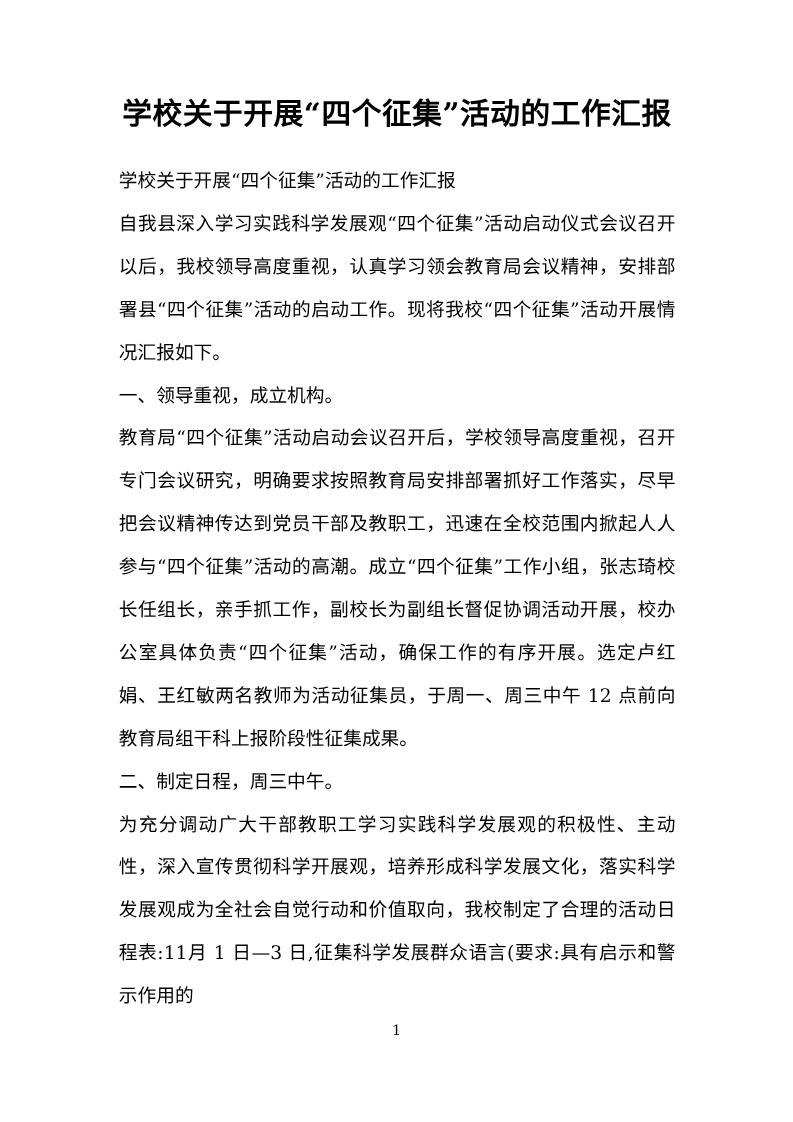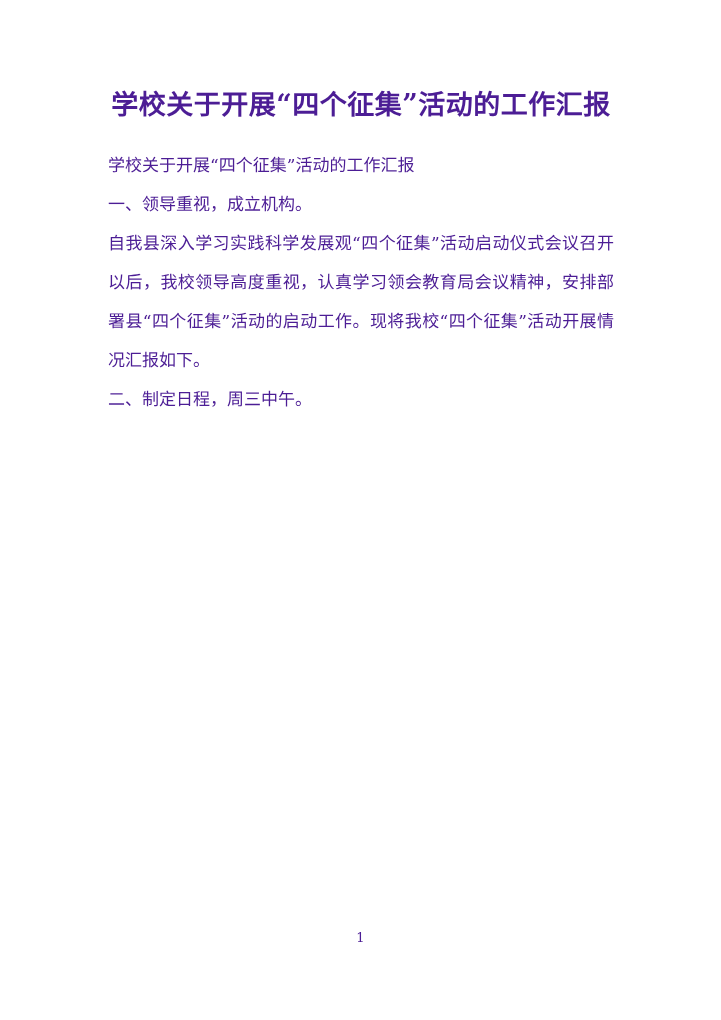--- a/index.html
+++ b/index.html
@@ -5,21 +5,21 @@
   html, body {
     margin: 0;
     padding: 0;
     background: #ffffff;
   }
   .page {
     position: relative;
     width: 721px;
     height: 1020px;
     background: #ffffff;
-    color: #4c1d95;
+    color: #000000;
     overflow: hidden;
     font-family: "DejaVu Serif", "Liberation Serif", serif;
   }
   .content {
     position: absolute;
     left: 108px;
     top: 0;
     width: 506px;
   }
   .doc-title {
@@ -53,19 +53,21 @@
   }
 </style>
 </head>
 <body>
 
 <div class="page">
   <div class="content">
     <h1 class="doc-title">学校关于开展“四个征集”活动的工作汇报</h1>
     <div class="doc-body">
       <p>学校关于开展“四个征集”活动的工作汇报</p>
+      <p>自我县深入学习实践科学发展观“四个征集”活动启动仪式会议召开以后，我校领导高度重视，认真学习领会教育局会议精神，安排部署县“四个征集”活动的启动工作。现将我校“四个征集”活动开展情况汇报如下。</p>
       <p>一、领导重视，成立机构。</p>
-      <p>自我县深入学习实践科学发展观“四个征集”活动启动仪式会议召开以后，我校领导高度重视，认真学习领会教育局会议精神，安排部署县“四个征集”活动的启动工作。现将我校“四个征集”活动开展情况汇报如下。</p>
+      <p>教育局“四个征集”活动启动会议召开后，学校领导高度重视，召开专门会议研究，明确要求按照教育局安排部署抓好工作落实，尽早把会议精神传达到党员干部及教职工，迅速在全校范围内掀起人人参与“四个征集”活动的高潮。成立“四个征集”工作小组，张志琦校长任组长，亲手抓工作，副校长为副组长督促协调活动开展，校办公室具体负责“四个征集”活动，确保工作的有序开展。选定卢红娟、王红敏两名教师为活动征集员，于周一、周三中午 12 点前向教育局组干科上报阶段性征集成果。</p>
       <p>二、制定日程，周三中午。</p>
+      <p>为充分调动广大干部教职工学习实践科学发展观的积极性、主动性，深入宣传贯彻科学开展观，培养形成科学发展文化，落实科学发展观成为全社会自觉行动和价值取向，我校制定了合理的活动日程表:11月 1 日—3 日,征集科学发展群众语言(要求:具有启示和警示作用的</p>
     </div>
   </div>
   <div class="page-number">1</div>
 </div>
 
 </body></html>

